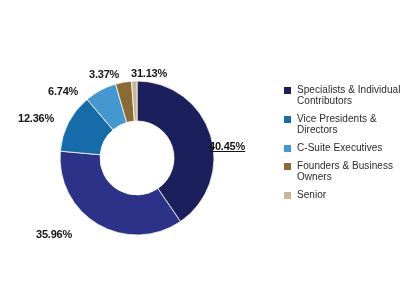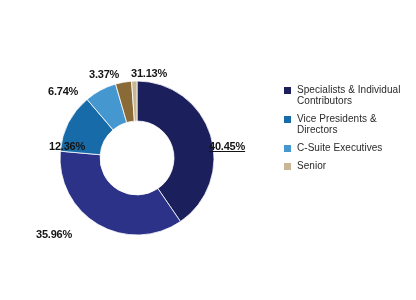--- a/index.html
+++ b/index.html
@@ -22,21 +22,21 @@
   .pct-label{
     position:absolute;
     font-weight:bold;
     font-size:11px;
     color:#141414;
     white-space:nowrap;
     letter-spacing:-0.2px;
   }
   .pct-40{ left:209px; top:140px;text-decoration:underline; }
   .pct-36{ left:36px;  top:228px; }
-  .pct-12{ left:18px;  top:140px;margin-left:31px; }
+  .pct-12{ left:18px;  top:112px; }
   .pct-6  { left:48px;  top:85px;  }
   .pct-3  { left:89px;  top:68px;  }
   .pct-1  { left:131px; top:67px;  }
 
   .legend{
     position:absolute;
     left:284px; top:84px;
     width:130px;
   }
   .legend-item{
@@ -89,18 +89,22 @@
       </div>
       <div class="legend-item">
         <span class="legend-swatch" style="background: rgb(23, 107, 168);"></span>
         <span class="legend-text">Vice Presidents &amp; Directors</span>
       </div>
       <div class="legend-item">
         <span class="legend-swatch" style="background: rgb(68, 151, 207);"></span>
         <span class="legend-text">C-Suite Executives</span>
       </div>
       <div class="legend-item">
+        <span class="legend-swatch" style="background: rgb(138, 107, 56);"></span>
+        <span class="legend-text">Founders &amp; Business Owners</span>
+      </div>
+      <div class="legend-item">
         <span class="legend-swatch" style="background: rgb(200, 182, 148);"></span>
         <span class="legend-text">Senior</span>
       </div>
     </div>
 
 </div>
 
 </body></html>

